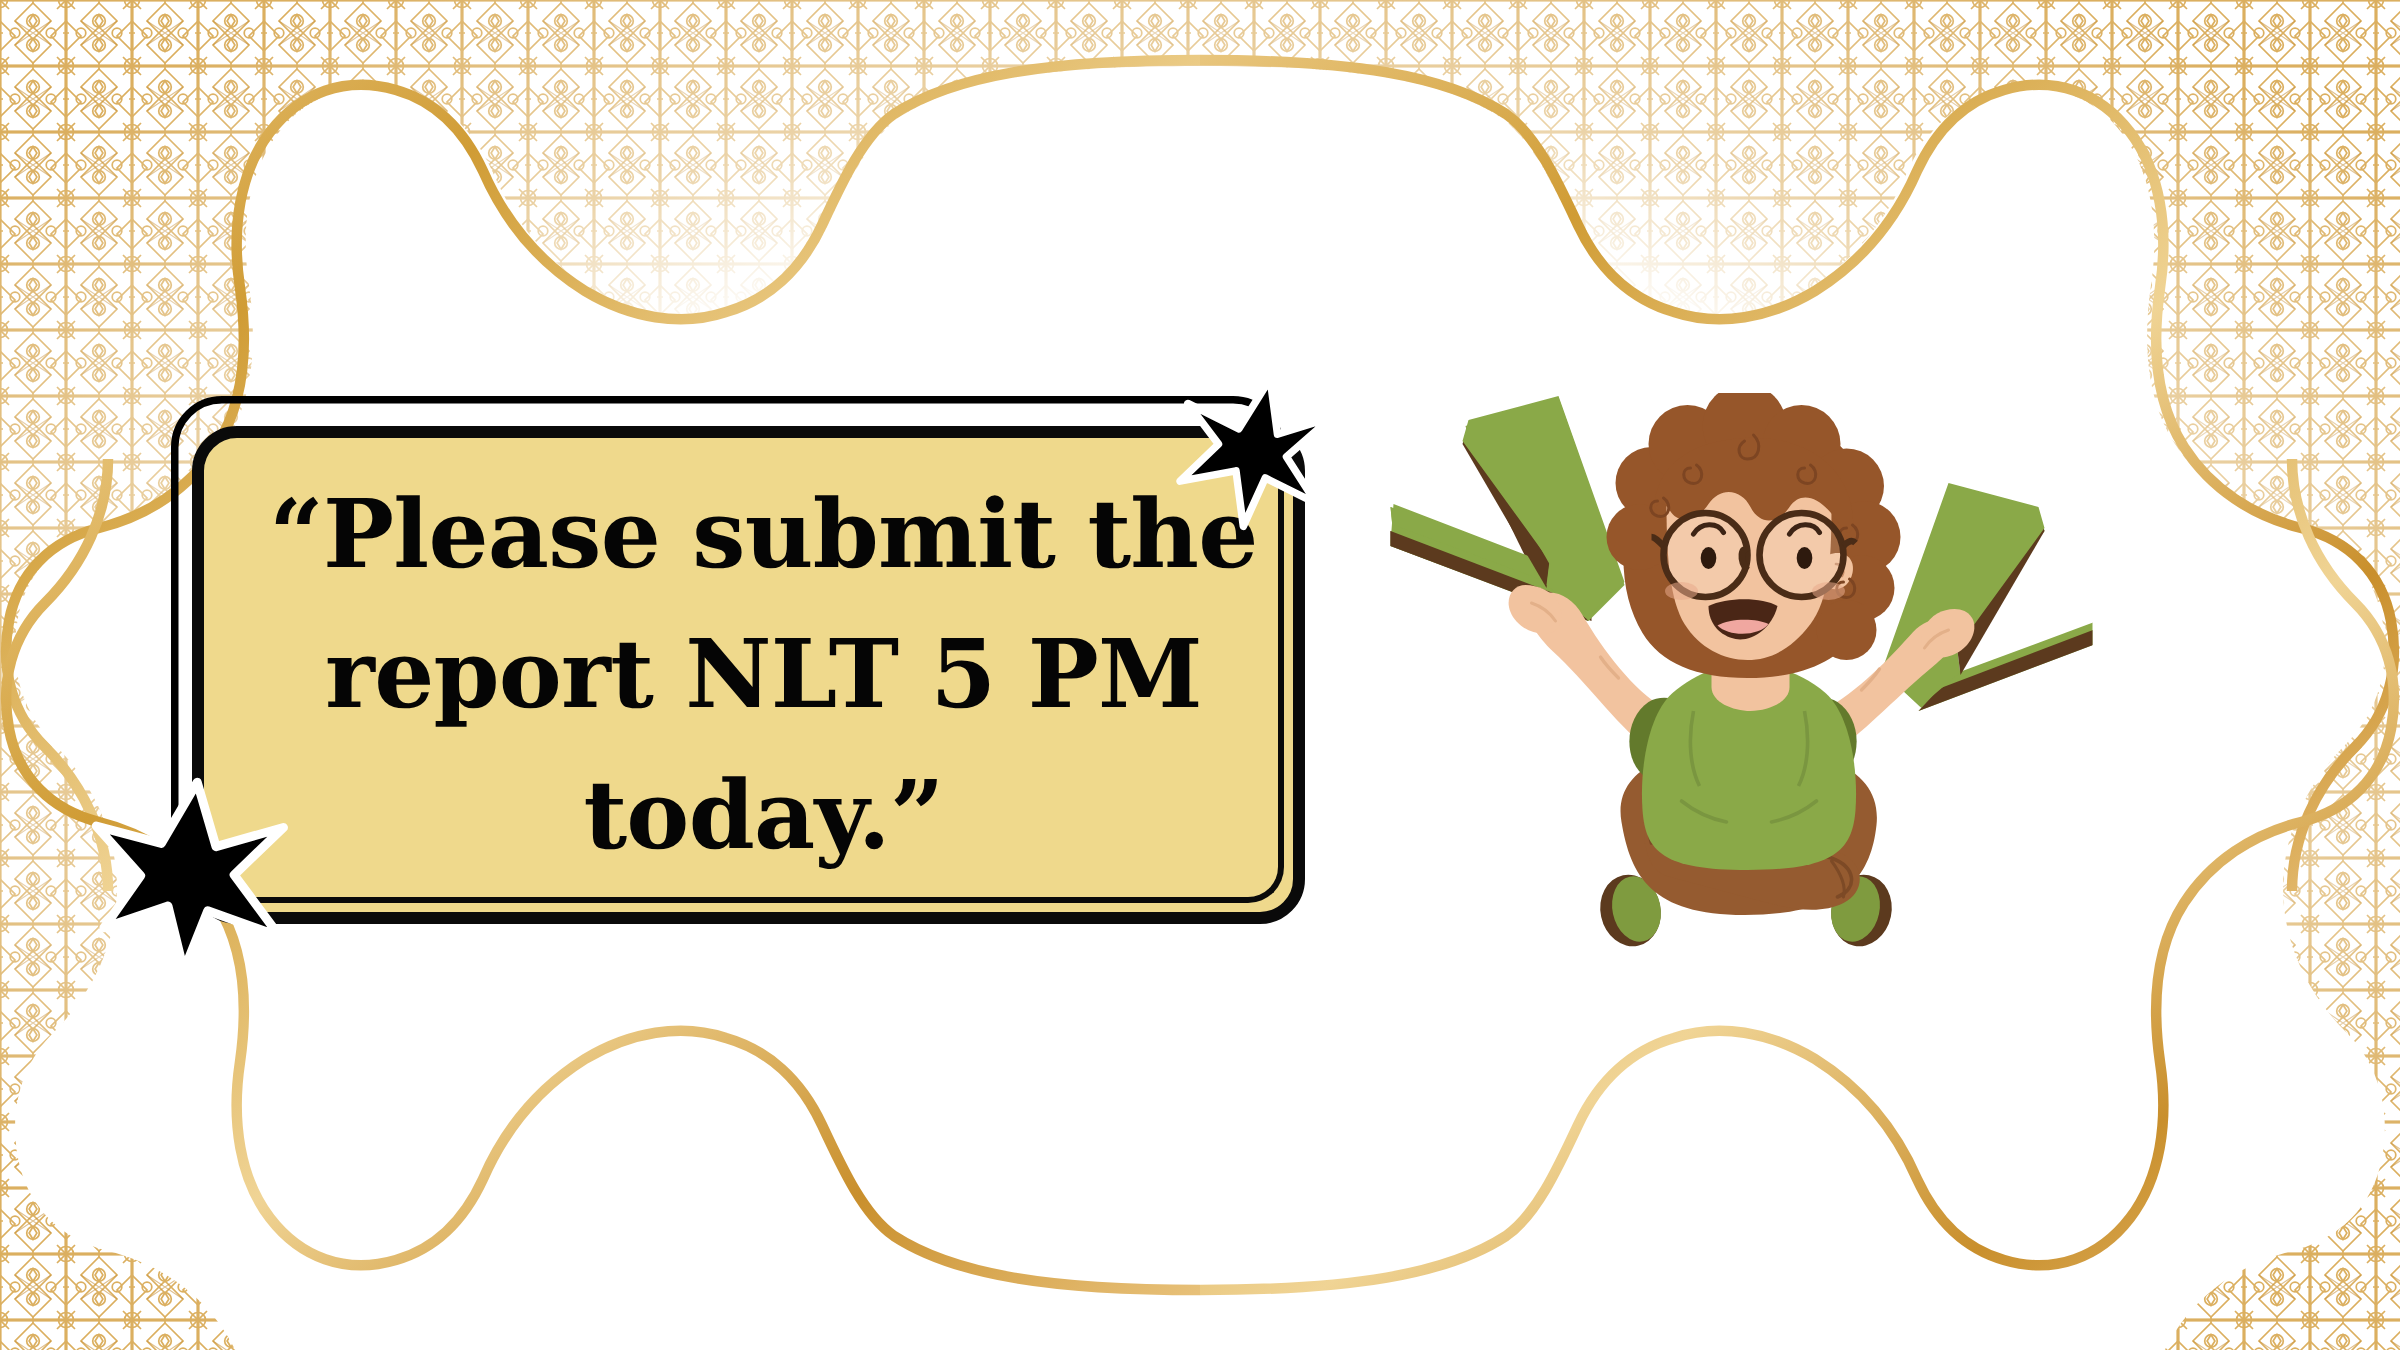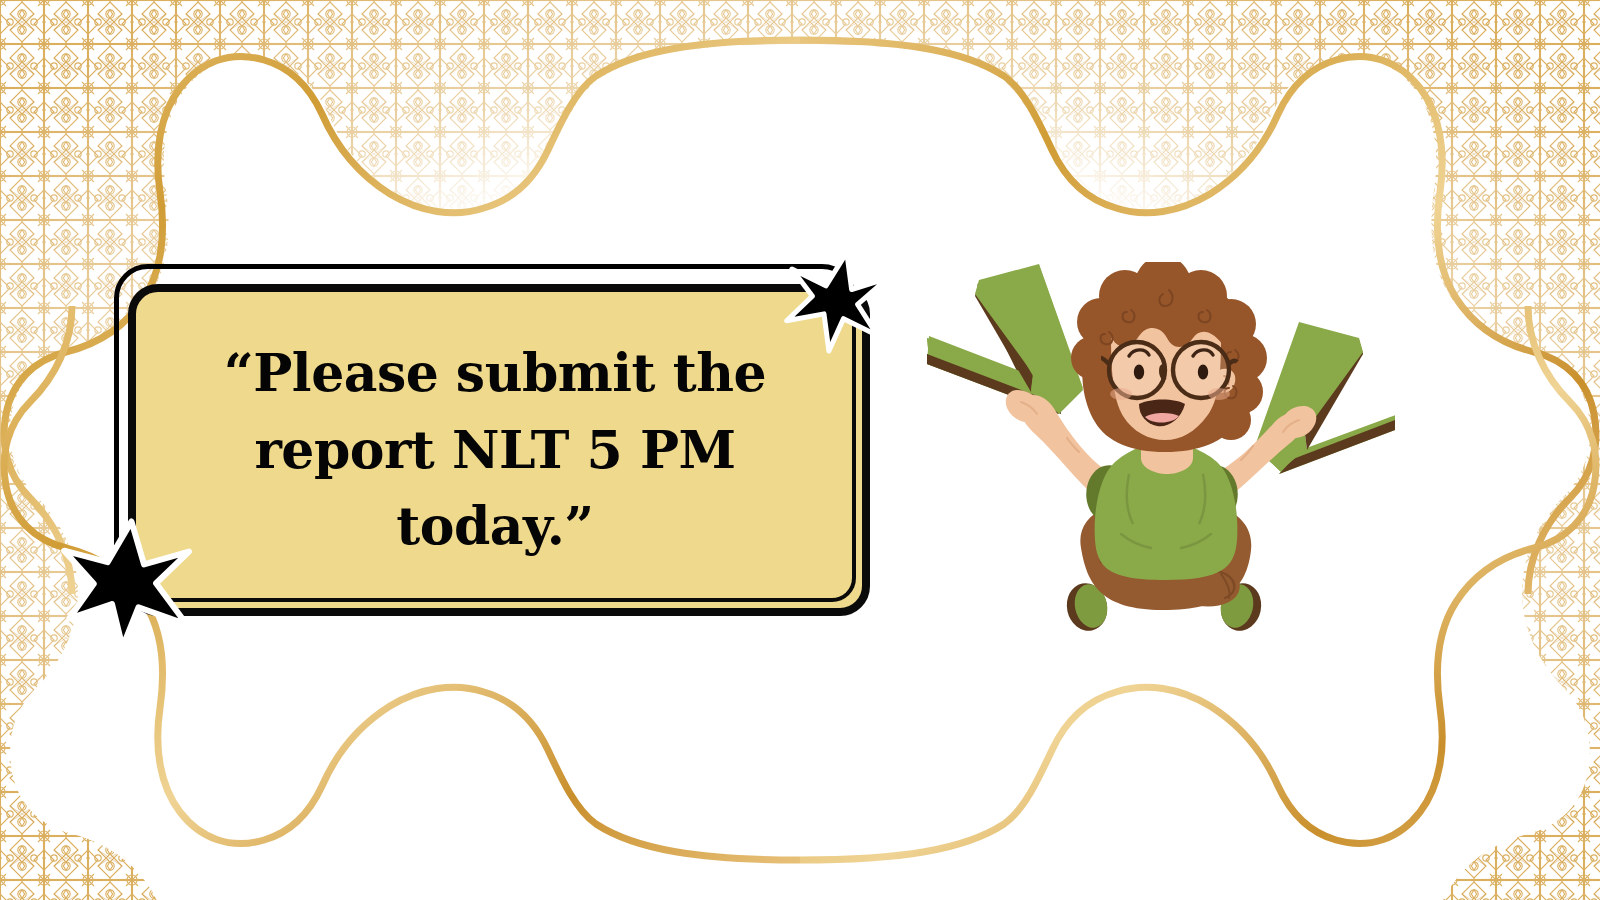--- a/index.html
+++ b/index.html
@@ -71,32 +71,32 @@
     bottom: 6px;
     border: 4px solid #0a0a0a;
     border-radius: 24px;
     box-sizing: border-box;
     
     border-top-color: transparent;
     border-left-color: transparent;
   }
   #quote-text {
     position: absolute;
-    left: 34px;
+    left: 48px;
     top: 28px;
     width: 738px;
     height: 328px;
     display: flex;
     align-items: center;
     justify-content: center;
     text-align: center;
     color: #050505;
     font-family: "DejaVu Serif", "Liberation Serif", serif;
     font-weight: bold;
-    font-size: 52px;
+    font-size: 63px;
     line-height: 1.48;
     letter-spacing: -0.5px;
     padding: 0 18px;
     box-sizing: border-box;
     white-space: pre-line;
   }
 
   
   .sparkle {
     position: absolute;

